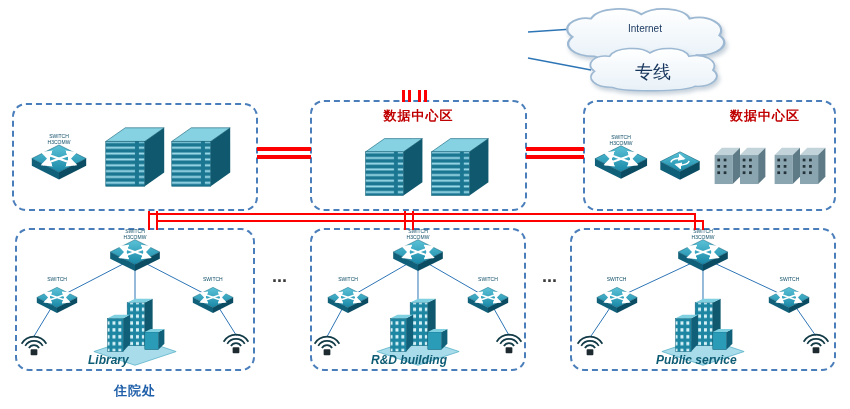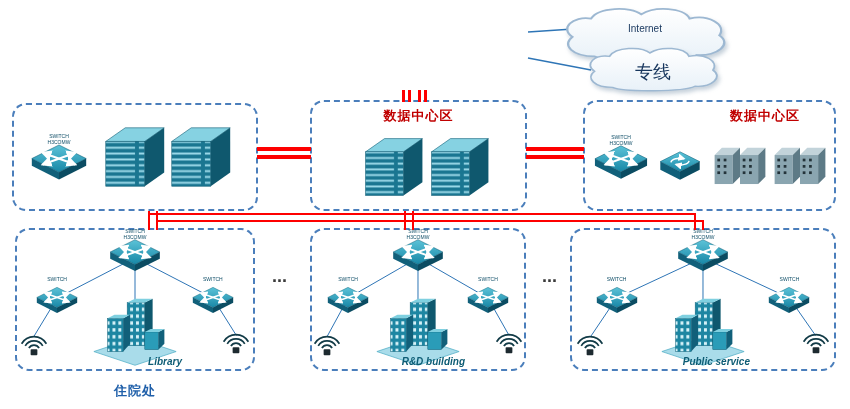--- a/index.html
+++ b/index.html
@@ -40,22 +40,22 @@
 
   .overlay { position:absolute; pointer-events:none; z-index:1; }
   .overlay line { stroke:#2e75b6; stroke-width:1.6; }
 
   .bzone .bz-links { position:absolute; left:0; top:0; width:100%; height:100%; }
   .bz-links line { stroke:#2e75b6; stroke-width:1; }
   .bz-top-switch   { left:50%; top:8px;  transform:translateX(-50%); width:54px; height:38px; }
   .bz-left-switch  { left:17%; top:56px; transform:translateX(-50%); width:44px; height:31px; }
   .bz-right-switch { left:83%; top:56px; transform:translateX(-50%); width:44px; height:31px; }
   .bz-building { left:50%; bottom:1px; transform:translateX(-50%); width:94px; height:76px; }
-  .bz-caption { position:absolute; bottom:1px; left:0; width:100%; text-align:right;
-                font-size:10px; font-style:italic; font-weight:bold; color:#0d5c74; }
+  .bz-caption { position:absolute; bottom:1px; left:0; width:100%; text-align:left;
+                font-size:12px; font-style:italic; font-weight:bold; color:#0d5c74; }
   .bz-wifi-l { left:7%;  top:94px; transform:translateX(-50%); width:34px; height:32px; }
   .bz-wifi-r { left:93%; top:92px; transform:translateX(-50%); width:34px; height:32px; }
 
   .blabel { position:absolute; top:382px; text-align:center; font-size:13px;
             font-weight:bold; color:#1f5fa9; letter-spacing:1px; }
   .ellipsis { position:absolute; top:266px; font-size:18px; font-weight:bold; color:#3a3a3a; }
 </style>
 </head>
 <body>
 

